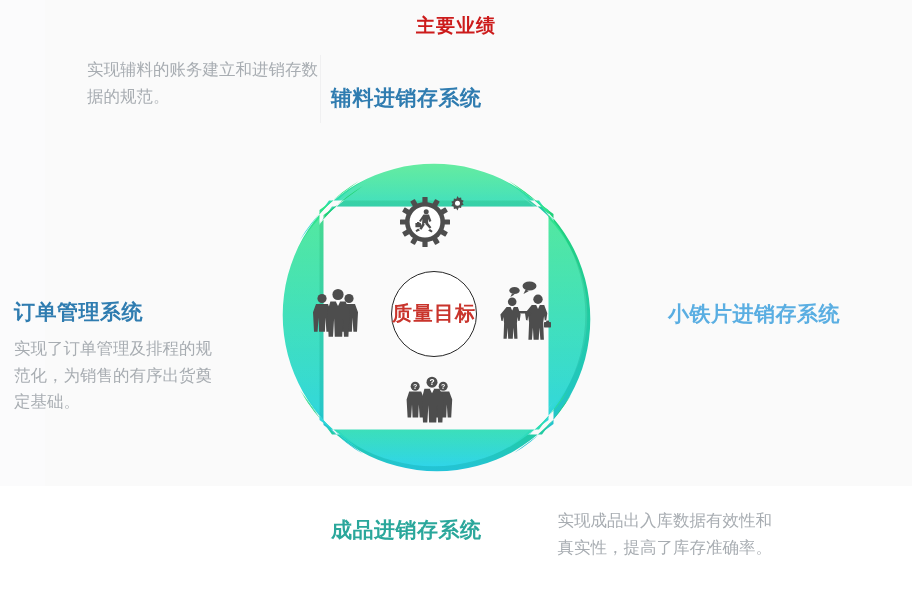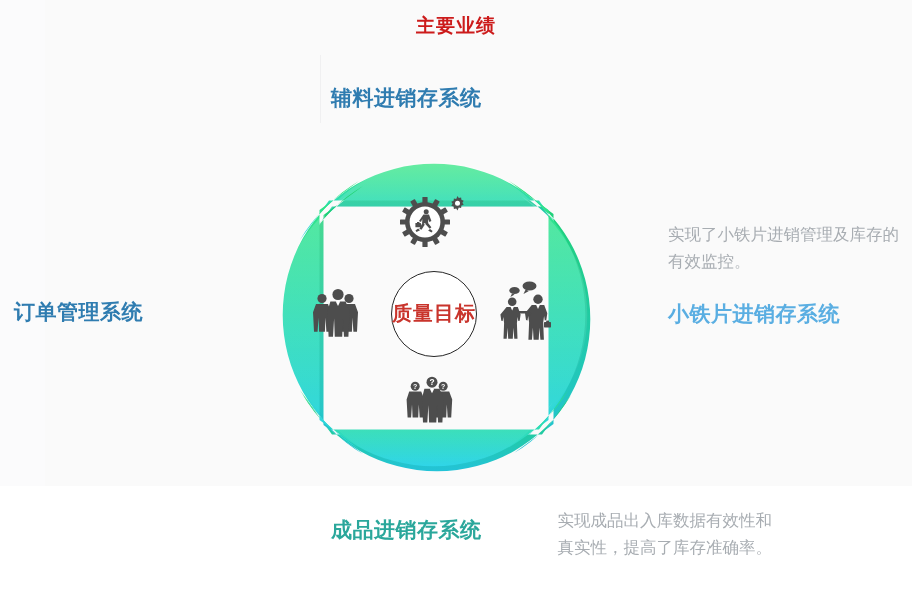--- a/index.html
+++ b/index.html
@@ -297,23 +297,24 @@
 
       <g transform="translate(18,5)">
         <circle cx="11" cy="6.2" r="5.5"></circle>
         <path d="M3.4 12.8 h15.2 l3.9 9.4 -1.1 24.2 h-4.3 l-1.1-17.2 -.7 17.2 h-7.2 l-.7-17.2 -1.1 17.2 h-4.3 l-1.1-24.2 z"></path>
         <path d="M8.8 12.8 l2.2 4.4 2.2-4.4 -2.2-1.1 z" fill="#ffffff"></path>
         <text x="11" y="8.8" font-size="8.4" font-weight="bold" fill="#ffffff" text-anchor="middle" font-family="'Liberation Sans',sans-serif">?</text>
       </g>
     </svg>
   </div>
 
+  <div class="desc" id="desc-top">实现辅料的账务建立和进销存数据的规范。</div>
   <div class="sys-label" id="label-left">订单管理系统</div>
 
   <div class="sys-label" id="label-top">辅料进销存系统</div>
-
-  <div class="desc" id="desc-right">实现了小铁片进销管理及库存的有效监控。</div>
+  <div class="desc" id="desc-left">实现了订单管理及排程的规范化，为销售的有序出货奠定基础。</div>
+
   <div class="sys-label" id="label-bottom">成品进销存系统</div>
 
   <div class="sys-label" id="label-right">小铁片进销存系统</div>
   <div class="desc" id="desc-bottom">实现成品出入库数据有效性和真实性，提高了库存准确率。</div>
 
 </div>
 
 </body></html>

